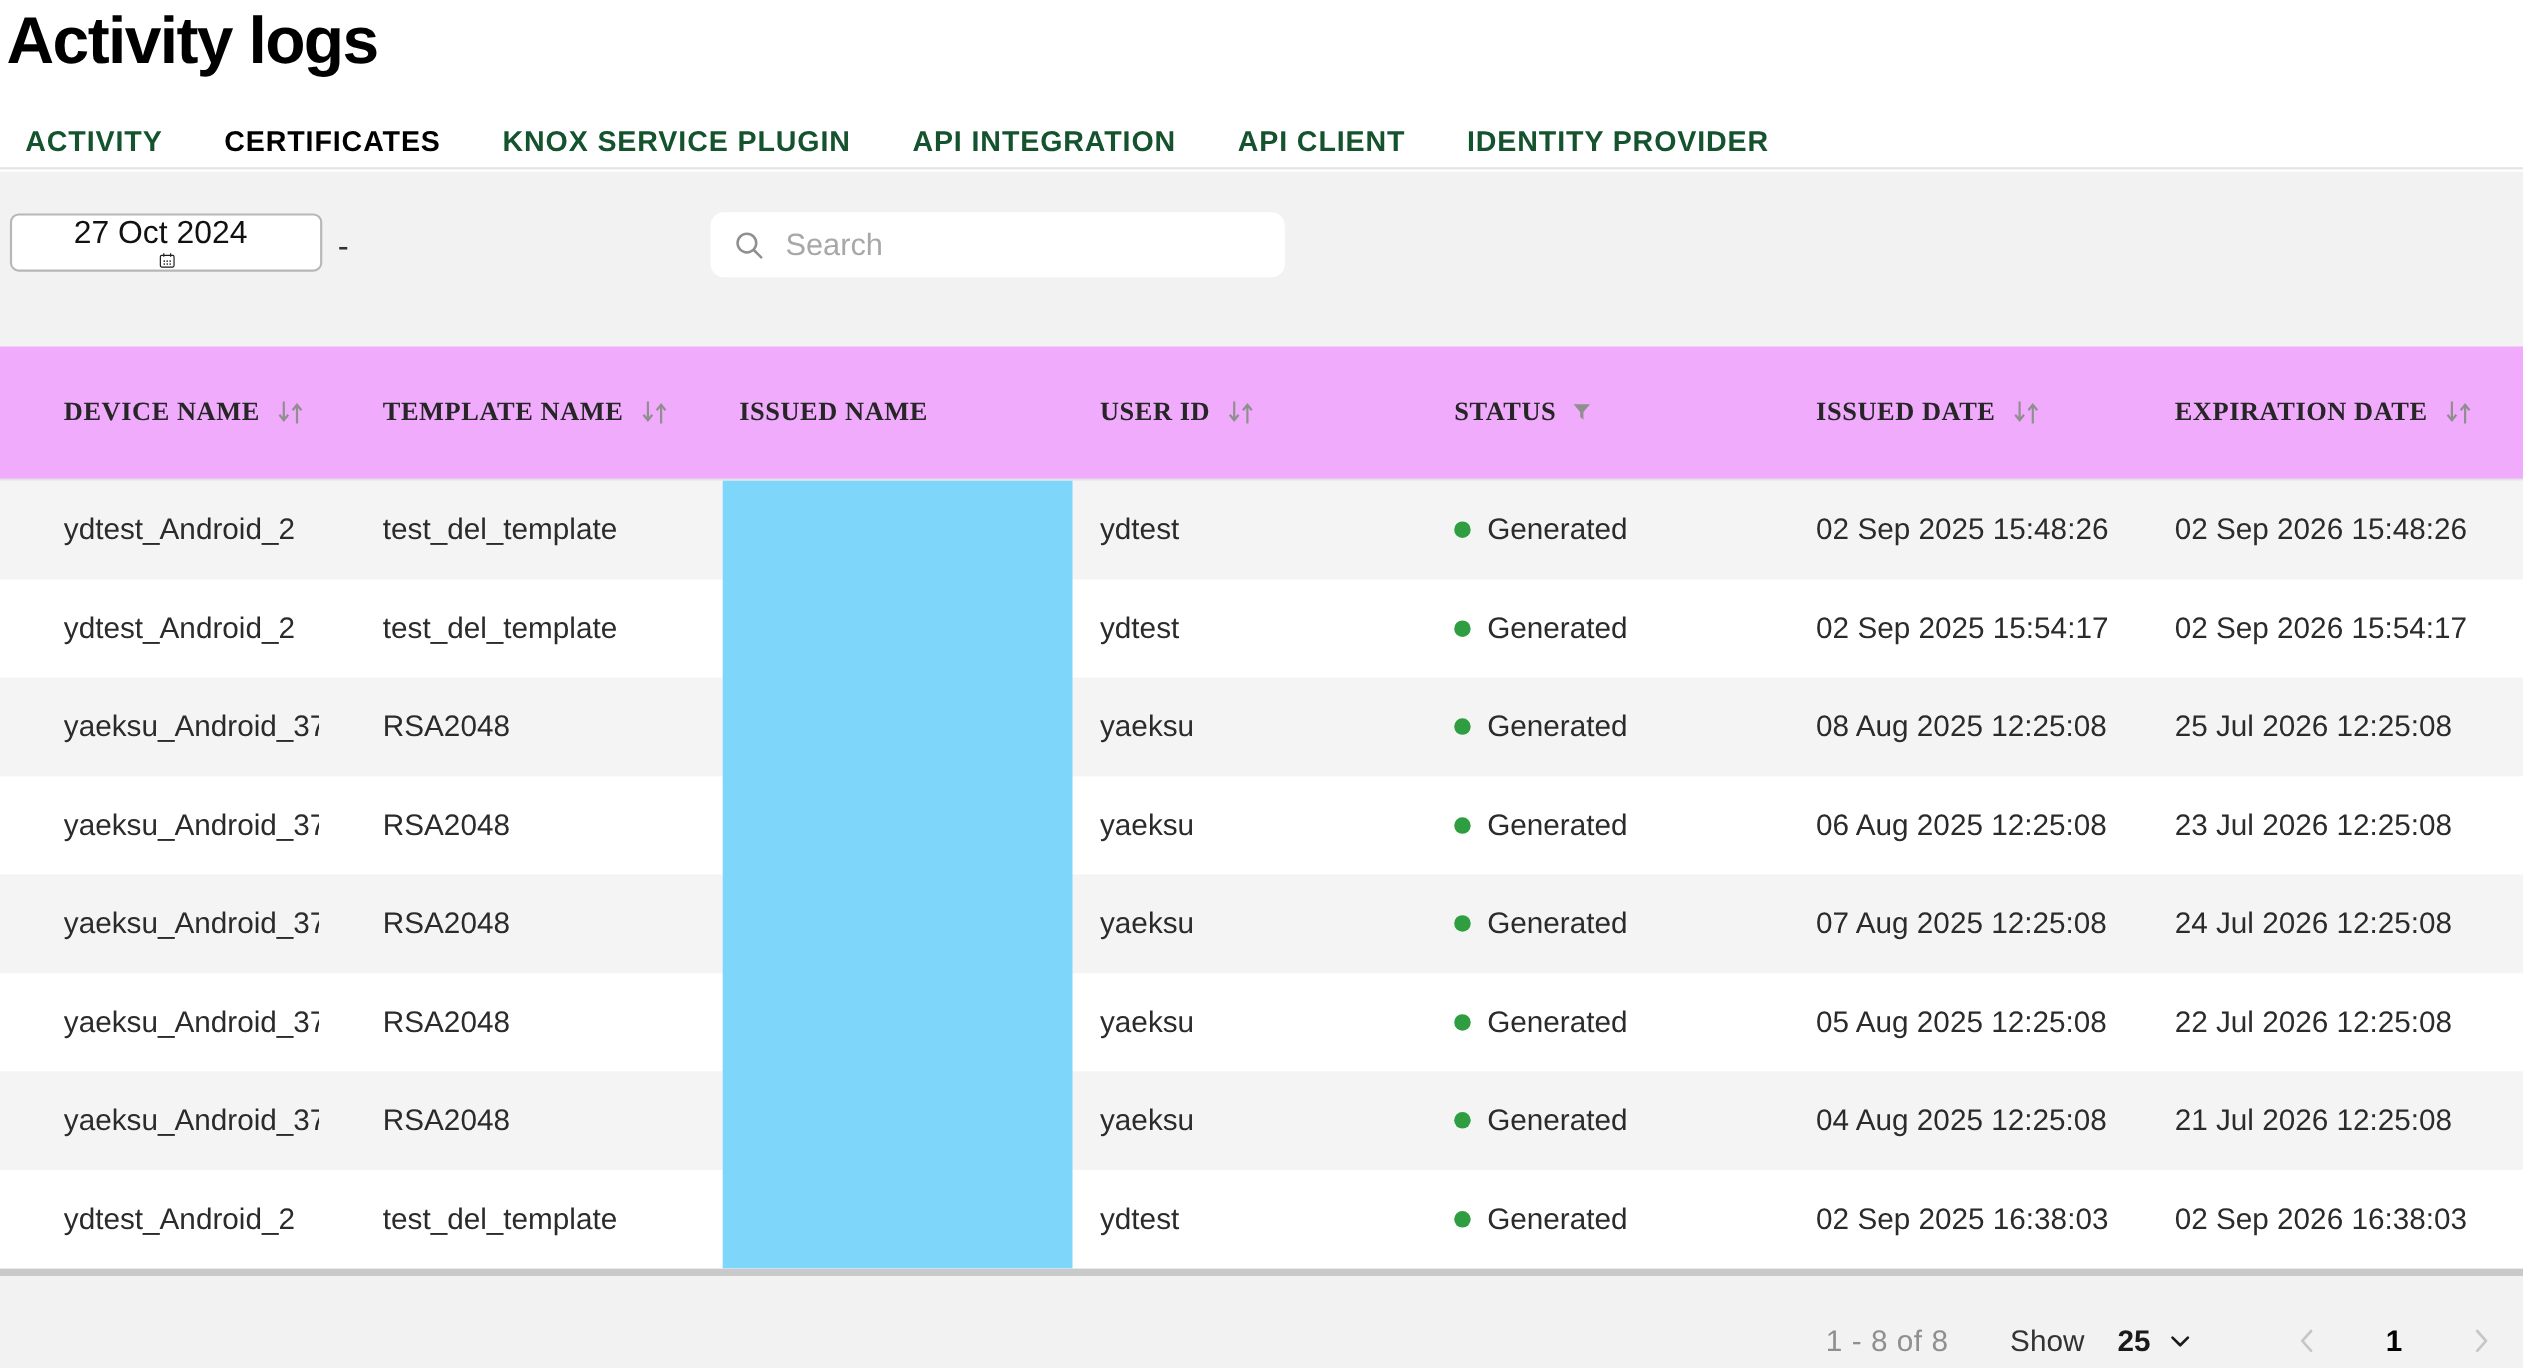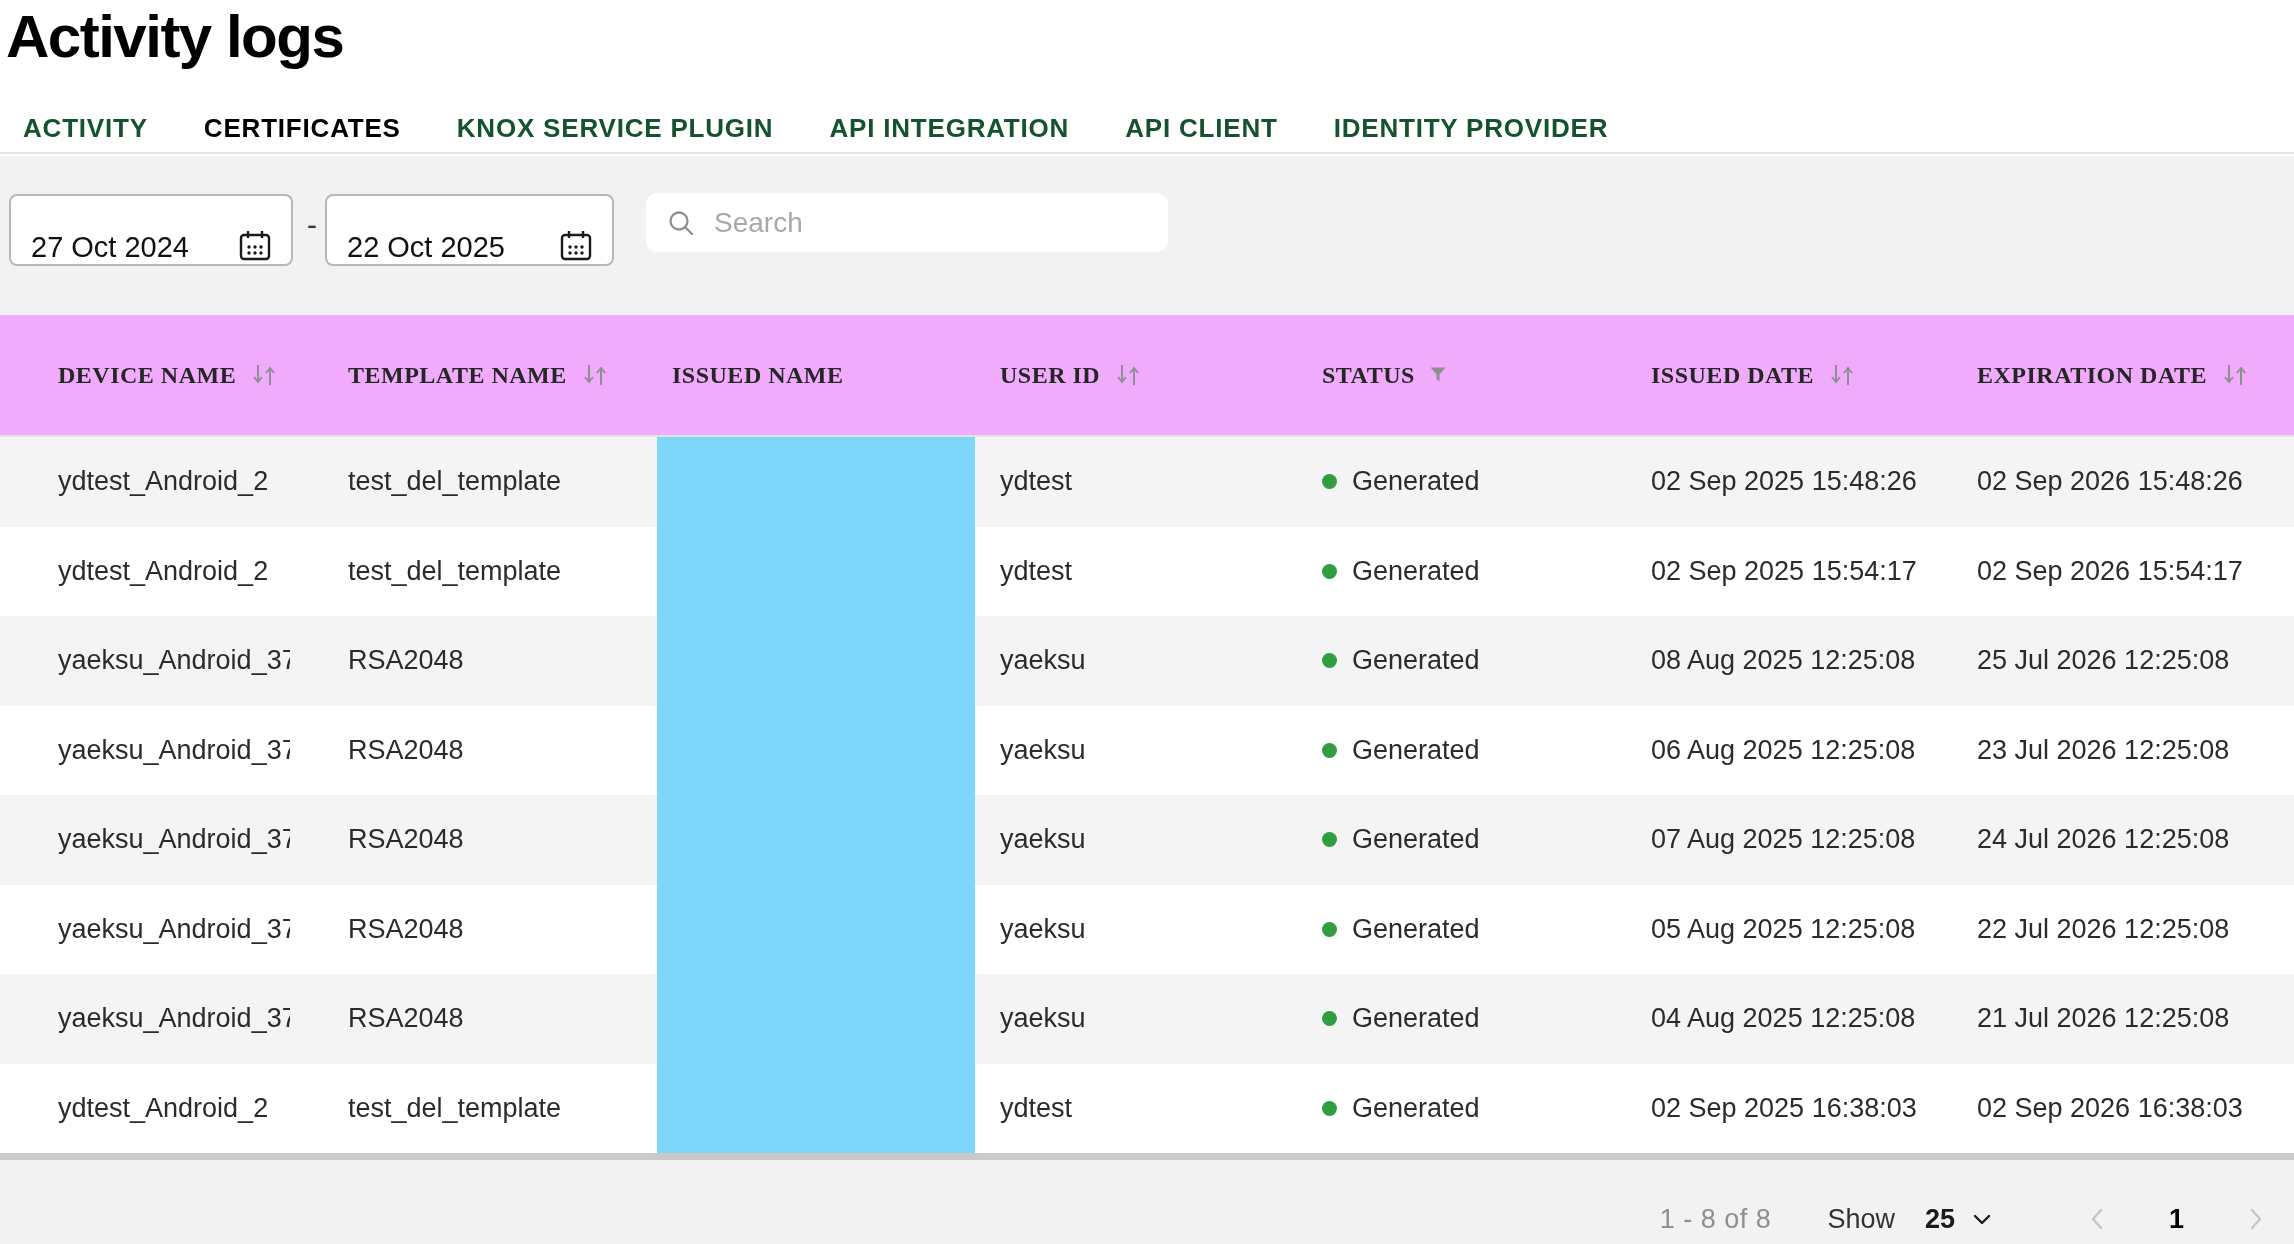--- a/index.html
+++ b/index.html
@@ -14,21 +14,21 @@
   .tabbar { position:absolute; top:104px; left:0; right:0; height:50px; border-bottom:2px solid #e4e4e4; }
   .tabs { display:flex; align-items:center; height:100%; margin-left:23px; gap:56px; }
   .tab { position:relative; font-size:26px; font-weight:600; letter-spacing:0.8px; color:#14532d; cursor:pointer; white-space:nowrap; }
   .tab.active { color:#000; font-weight:800; }
   .tab.active .tab-indicator { position:absolute; left:50%; transform:translateX(-50%); bottom:-22px; width:86px; height:6px; background:#111; }
 
   
   .content { position:absolute; top:156px; left:0; right:0; bottom:0; background:#f2f2f2; }
 
   
-  .datebox { position:absolute; top:38px; height:72px; background:#fff; border:2px solid #b7b7b7; border-radius:8px; display:flex; align-items:flex-end; justify-content:space-between; padding:0 18px 0 20px; }
+  .datebox { position:absolute; top:38px; height:53px; background:#fff; border:2px solid #b7b7b7; border-radius:8px; display:flex; align-items:center; justify-content:space-between; padding:0 18px 0 20px;flex-direction:column; }
   .datebox.from { left:9px; width:284px; }
   .datebox.to   { left:325px; width:289px; }
   .datebox input { border:none; outline:none; width:170px; font-size:29px; color:#111; font-family:"Liberation Sans", sans-serif; background:transparent; }
   .date-sep { position:absolute; left:299px; top:38px; width:26px; height:61px; text-align:center; line-height:61px; font-size:30px; color:#333; }
   .searchbox { position:absolute; left:646px; top:37px; width:522px; height:59px; background:#fff; border-radius:12px; display:flex; align-items:center; padding:0 20px; }
   .searchbox svg { flex:0 0 auto; margin-right:18px; }
   .searchbox input { border:none; outline:none; flex:1; font-size:28px; color:#a21caf; font-family:"Liberation Sans", sans-serif; background:transparent; }
   .searchbox input::placeholder { color:#a8a8a8; }
 
   
@@ -85,34 +85,20 @@
         <line x1="25" y1="3" x2="25" y2="10" stroke="#1a1a1a" stroke-width="2.4"></line>
         <circle cx="12" cy="19" r="1.7" fill="#1a1a1a"></circle>
           <circle cx="18" cy="19" r="1.7" fill="#1a1a1a"></circle>
           <circle cx="24" cy="19" r="1.7" fill="#1a1a1a"></circle>
         <circle cx="12" cy="25" r="1.7" fill="#1a1a1a"></circle>
           <circle cx="18" cy="25" r="1.7" fill="#1a1a1a"></circle>
           <circle cx="24" cy="25" r="1.7" fill="#1a1a1a"></circle>
       </svg>
     </div>
     <div class="date-sep">-</div>
-    <div class="datebox to">
-      <input type="text" value="22 Oct 2025" style="">
-      <svg width="36" height="36" viewBox="0 0 36 36" fill="none">
-        <rect x="4" y="7" width="28" height="24" rx="3" stroke="#1a1a1a" stroke-width="2.4"></rect>
-        <line x1="11" y1="3" x2="11" y2="10" stroke="#1a1a1a" stroke-width="2.4"></line>
-        <line x1="25" y1="3" x2="25" y2="10" stroke="#1a1a1a" stroke-width="2.4"></line>
-        <circle cx="12" cy="19" r="1.7" fill="#1a1a1a"></circle>
-          <circle cx="18" cy="19" r="1.7" fill="#1a1a1a"></circle>
-          <circle cx="24" cy="19" r="1.7" fill="#1a1a1a"></circle>
-        <circle cx="12" cy="25" r="1.7" fill="#1a1a1a"></circle>
-          <circle cx="18" cy="25" r="1.7" fill="#1a1a1a"></circle>
-          <circle cx="24" cy="25" r="1.7" fill="#1a1a1a"></circle>
-      </svg>
-    </div>
 
     <div class="searchbox">
       <svg width="30" height="30" viewBox="0 0 30 30" fill="none">
         <circle cx="13" cy="13" r="8.5" stroke="#8f8f8f" stroke-width="2.3"></circle>
         <line x1="19.5" y1="19.5" x2="26" y2="26" stroke="#8f8f8f" stroke-width="2.3" stroke-linecap="round"></line>
       </svg>
       <input type="text" placeholder="Search" style="">
     </div>
 
     <div class="table-wrap">

